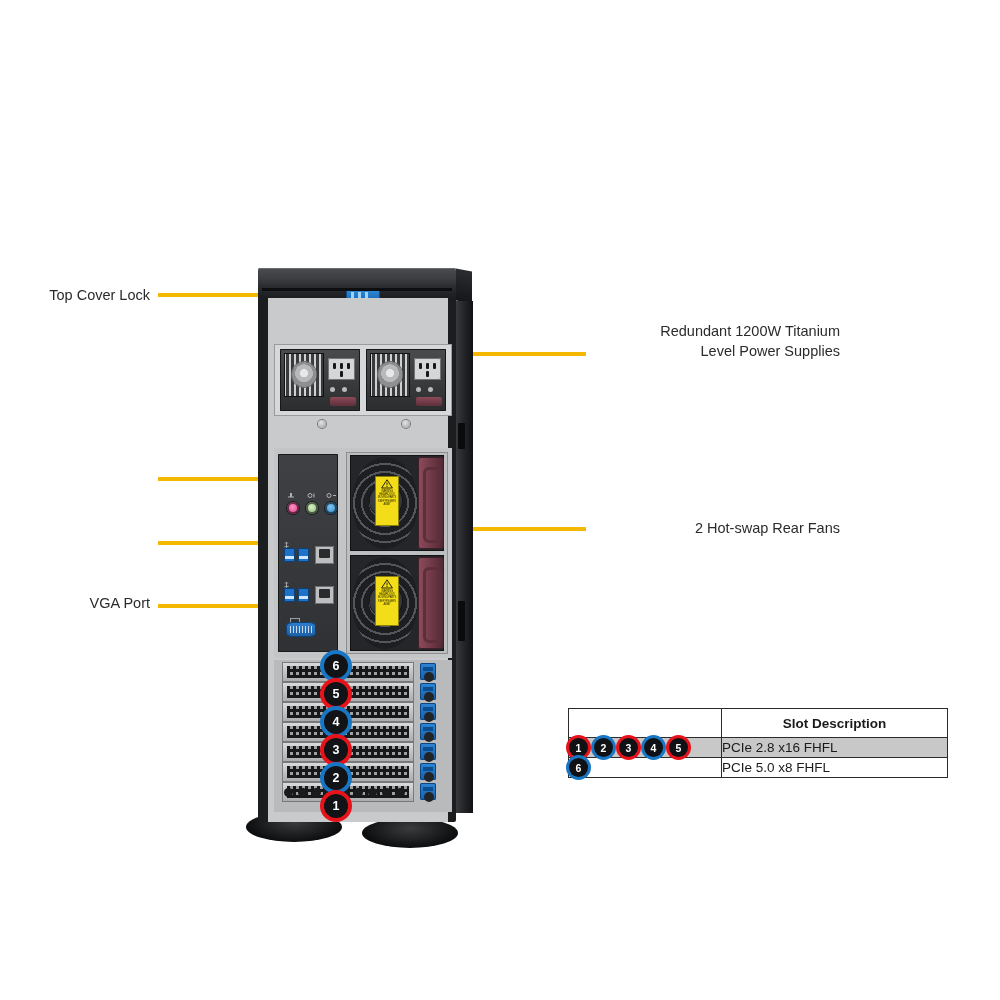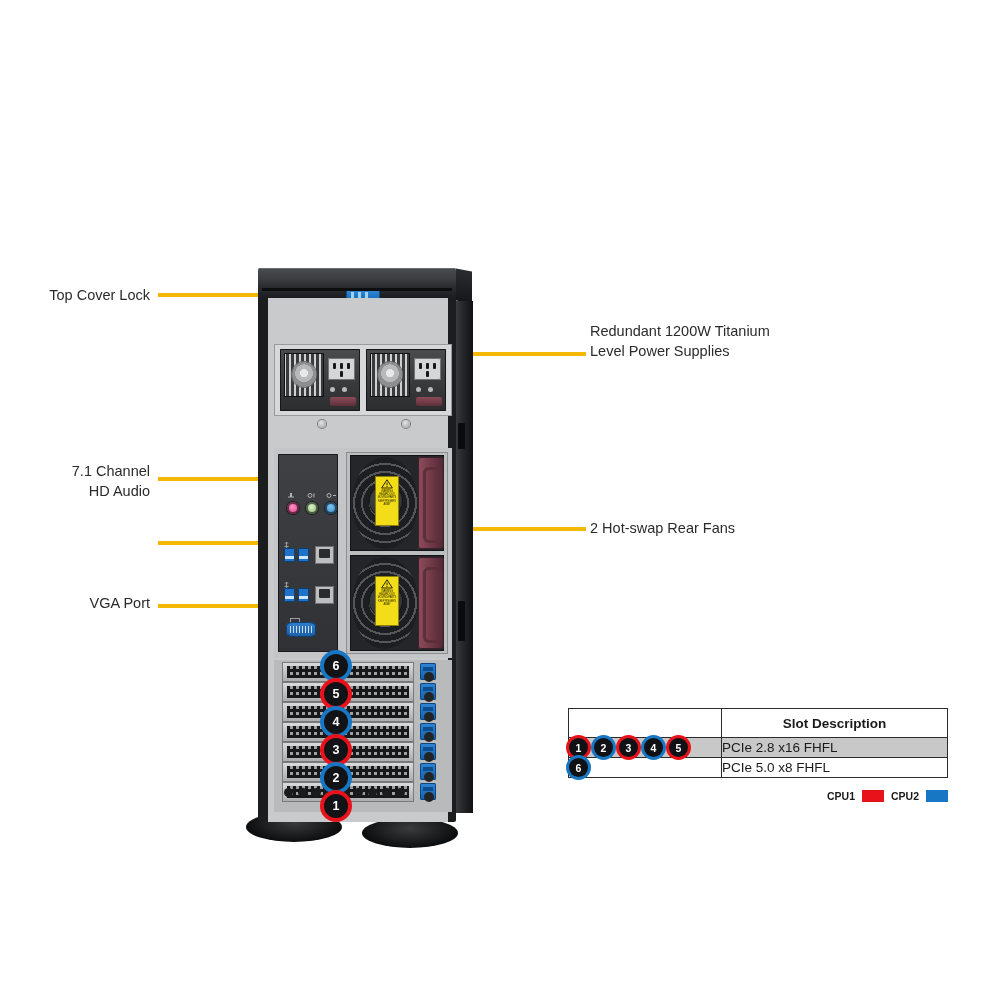--- a/index.html
+++ b/index.html
@@ -27,21 +27,21 @@
   }
 
   
   .callout{
     font-size:14.5px;
     color:#2b2b2b;
     line-height:1.35;
     white-space:pre-line;
   }
   .callout.right-al{text-align:right;}
-  .callout.left-al{text-align:left;}
+  .callout.left-al{text-align:right;}
 
   
   .leader{
     position:absolute;
     background:#f5b800;
     height:4px;
     border-radius:.5px;
   }
 
   
@@ -328,22 +328,20 @@
 </style>
 </head>
 <body>
 
 <div class="stage">
 
 
   <div class="abs callout right-al" style="left:10px;top:286px;width:140px;">Top Cover Lock</div>
   <div class="leader" style="left:158px;top:293px;width:158px;"></div>
 
-  <div class="abs callout right-al" style="left:10px;top:462px;width:140px;">7.1 Channel
-HD Audio</div>
   <div class="leader" style="left:158px;top:477px;width:112px;"></div>
 
   <div class="leader" style="left:158px;top:541px;width:116px;"></div>
 
   <div class="abs callout right-al" style="left:10px;top:594px;width:140px;">VGA Port</div>
   <div class="leader" style="left:158px;top:604px;width:110px;"></div>
 
   <div class="abs callout left-al" style="left:590px;top:322px;width:250px;">Redundant 1200W Titanium
 Level Power Supplies</div>
   <div class="leader" style="left:440px;top:352px;width:146px;"></div>
@@ -569,20 +567,14 @@
           <div class="badge-row">
             <span class="badge blue">6</span>
           </div>
         </td>
         <td class="desc-cell">PCIe 5.0 x8 FHFL</td>
       </tr>
     </tbody>
       </table>
   </div>
 
-  <div class="abs" id="cpu-legend">
-    <span>CPU1</span>
-    <span class="sw" style="background:#e8121b;"></span>
-    <span>CPU2</span>
-    <span class="sw" style="background:#1877c4;"></span>
-  </div>
 
 </div>
 
 </body></html>

